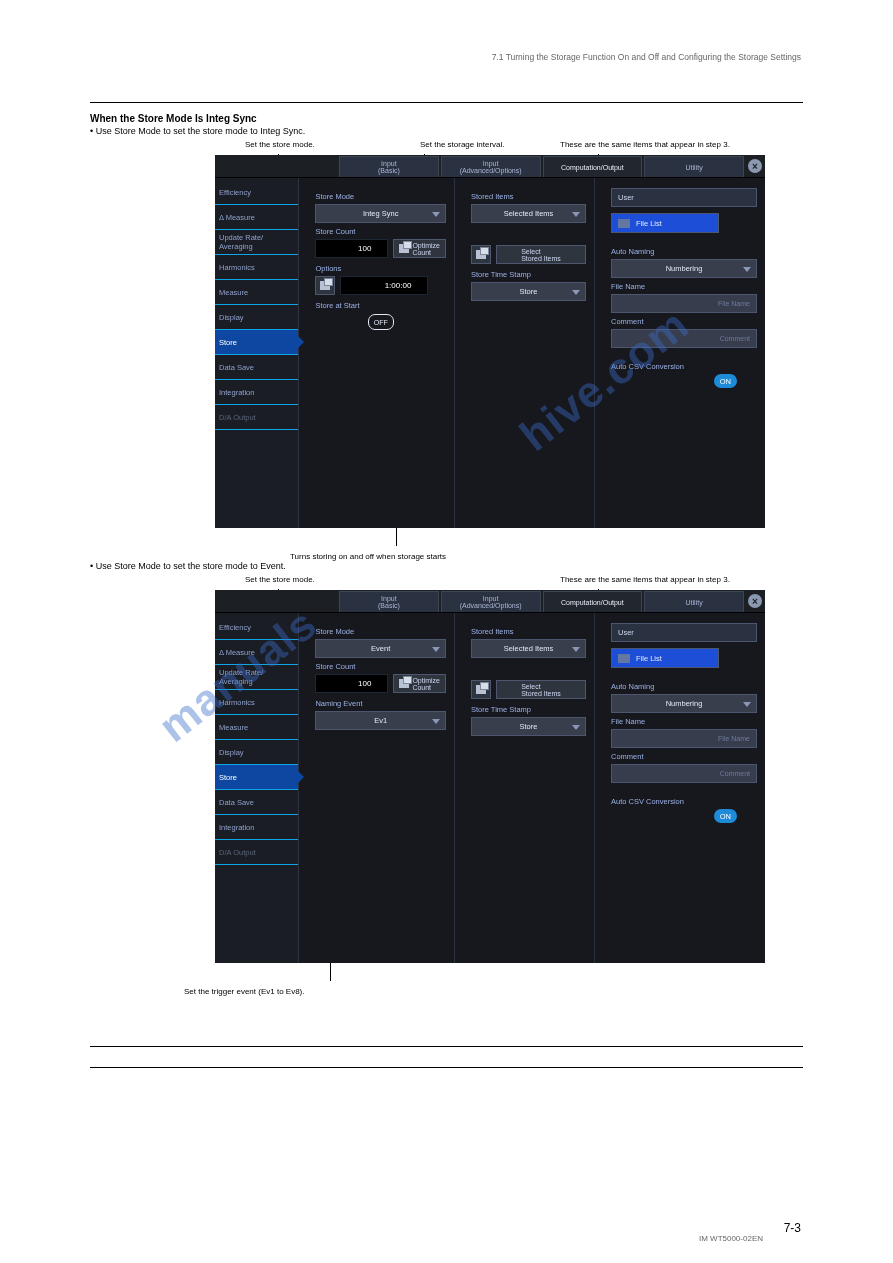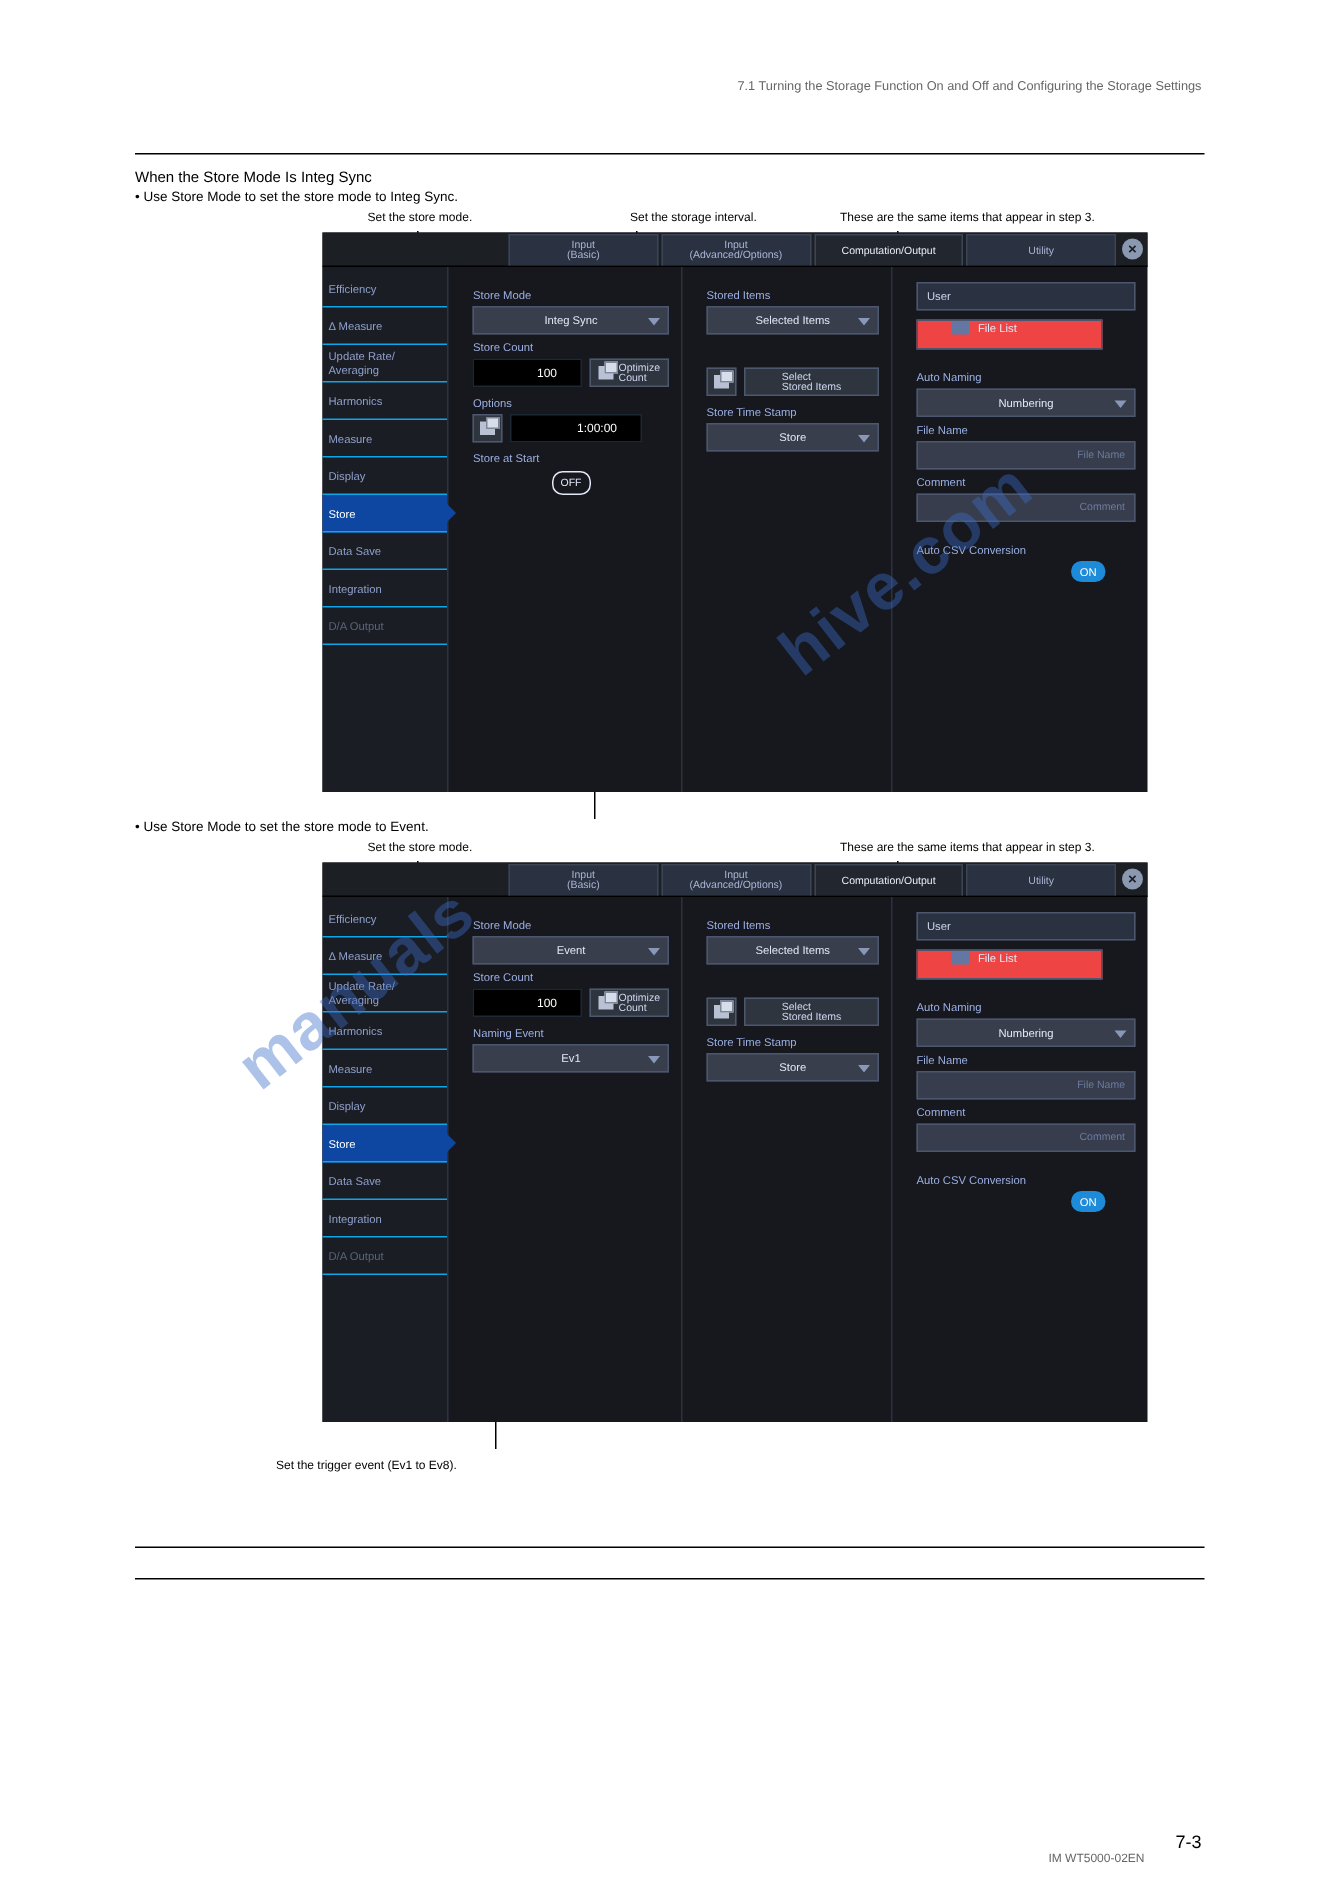--- a/index.html
+++ b/index.html
@@ -2,21 +2,21 @@
 <html><head>
 <meta charset="utf-8">
 <style>
 html,body{margin:0;padding:0;background:#fff;font-family:Arial,sans-serif;font-size:9px;color:#000}
 .page{width:893px;height:1263px;margin:0 auto;position:relative;box-sizing:border-box;padding:90px 90px 40px 90px}
 .hr{border:none;border-top:1px solid #000;margin:0}
 .bottomrule{border:none;border-top:1.5px solid #000;margin-top:20px}
 
 
 .headnote{position:absolute;top:52px;right:92px;font-size:8.5px;color:#666}
-.sectitle{font-size:10px;font-weight:normal;margin:10px 0 2px 0}
+.sectitle{font-size:10px;font-weight:bold;margin:10px 0 2px 0}
 .bullet{font-size:9px;margin:0 0 4px 0}
 .ftnum{position:absolute;bottom:28px;right:92px;font-size:12px;font-weight:normal}
 .ftnote{position:absolute;bottom:20px;right:130px;font-size:8px;color:#666}
 
 
 .callrow{position:relative;height:1px}
 .vline{position:absolute;top:0;width:1px;background:#000;height:18px}
 
 
 .shot{width:550px;margin-left:125px;position:relative;background:#16181e;color:#c6d1e8;font-family:Arial,sans-serif}
@@ -43,21 +43,21 @@
 .flab{font-size:7.5px;color:#9cb0e4;margin:4px 0 3px 0}
 .row{display:flex;align-items:center;gap:5px;margin-bottom:6px}
 
 .dd{height:17px;background:#383e4c;border:1px solid #4c566e;display:flex;align-items:center;justify-content:center;position:relative;font-size:7.5px;color:#e2e8f6;min-width:90px}
 .dd::after{content:"";position:absolute;right:5px;top:50%;transform:translateY(-40%);border-left:4px solid transparent;border-right:4px solid transparent;border-top:5px solid #8a98b8}
 .numin{height:17px;width:55px;background:#000;border:1px solid #1c2833;color:#fff;font-size:8px;display:flex;align-items:center;justify-content:flex-end;padding-right:16px}
 .ibtn{height:17px;background:#2f353f;border:1px solid #4d576e;display:flex;align-items:center;justify-content:center;font-size:7px;color:#cdd6ee;padding:0 5px;gap:3px}
 .popicon{width:10px;height:9px;background:#b8c2d4;position:relative}
 .popicon::after{content:"";position:absolute;top:-3px;right:-3px;width:7px;height:6px;background:#d6ddeb;border:1px solid #7f8796}
 .textin{height:17px;background:#373d4d;border:1px solid #4c566e;display:flex;align-items:center;justify-content:flex-end;padding-right:6px;font-size:7px;color:#6c7b9e;min-width:100px}
-.filebtn{height:18px;width:100px;background:#ef4444;border:1px solid #4c566e;display:flex;align-items:flex-start;font-size:7.5px;color:#e2e8f6;padding-left:22px;gap:6px}
+.filebtn{height:18px;width:100px;background:#1d4ed8;border:1px solid #4c566e;display:flex;align-items:center;font-size:7.5px;color:#e2e8f6;padding-left:6px;gap:6px}
 .foldericon{width:12px;height:9px;background:#6476a2}
 
 .pill{display:inline-flex;align-items:center;justify-content:center;height:14px;border:1.5px solid #e2e8f6;border-radius:7px;padding:0 5px;font-size:7px;color:#e2e8f6}
 .onpill{display:inline-flex;align-items:center;justify-content:center;height:14px;border-radius:7px;padding:0 6px;font-size:7.5px;background:#1e8bd9;color:#fff}
 
 .userhdr{height:17px;background:#2a3140;border:1px solid #4c566e;padding-left:6px;display:flex;align-items:center;font-size:7.5px;color:#cdd6ee;width:138px;margin-bottom:6px}
 
 .wm{position:absolute;font-size:44px;font-weight:bold;color:rgba(60,110,200,.42);pointer-events:none;transform:rotate(-38deg);letter-spacing:1px}
 
 
@@ -161,20 +161,21 @@
         <div class="textin">Comment</div>
         <div class="flab" style="margin-top:14px">Auto CSV Conversion</div>
         <div style="text-align:right;padding-right:20px"><span class="onpill">ON</span></div>
       </div>
     </div>
     <div class="wm" style="top:200px;left:290px">hive.com</div>
   </div>
   <div class="belowline">
       <div class="v" style="left:306px"></div>
     </div>
+  <div class="belowtxt">Turns storing on and off when storage starts</div>
 
   <div class="bullet">• <span>Use Store Mode to set the store mode to Event.</span></div>
 
   <div style="position:relative;height:14px">
     <span style="position:absolute;left:155px;font-size:8px">Set the store mode.</span>
     <span style="position:absolute;left:470px;font-size:8px">These are the same items that appear in step 3.</span>
   </div>
   <div class="callrow">
     <div class="vline" style="left:188px"></div>
     <div class="vline" style="left:508px"></div>

